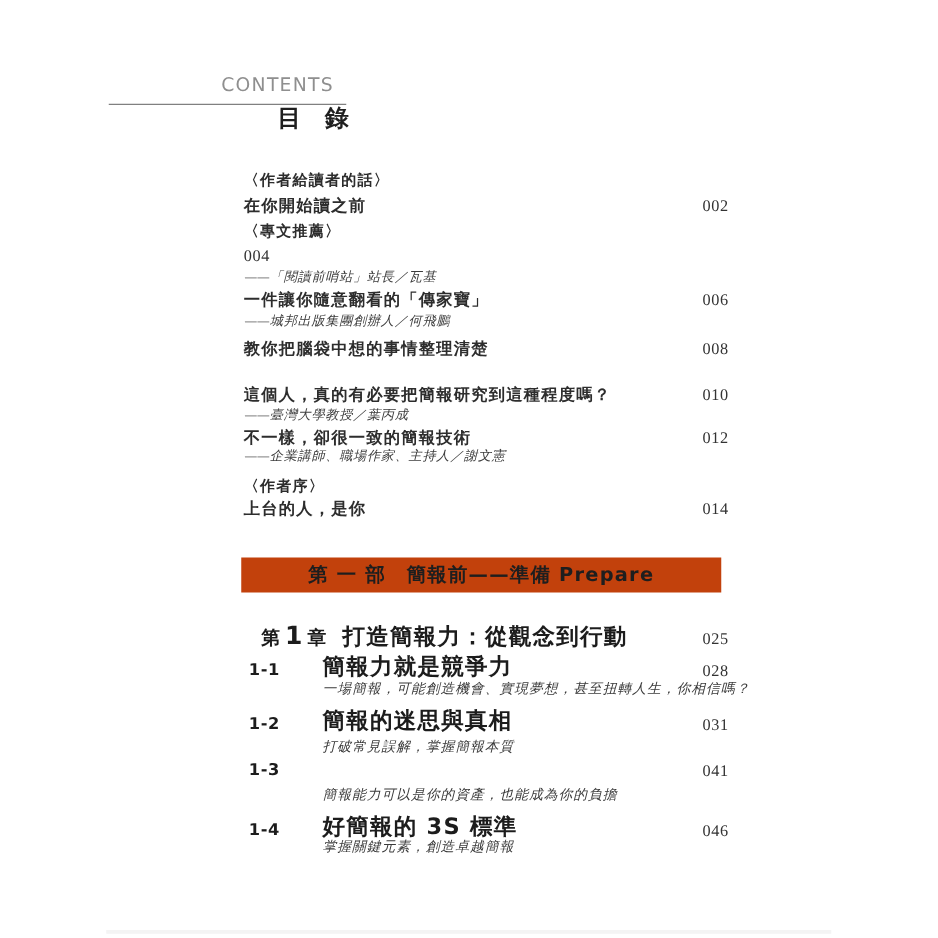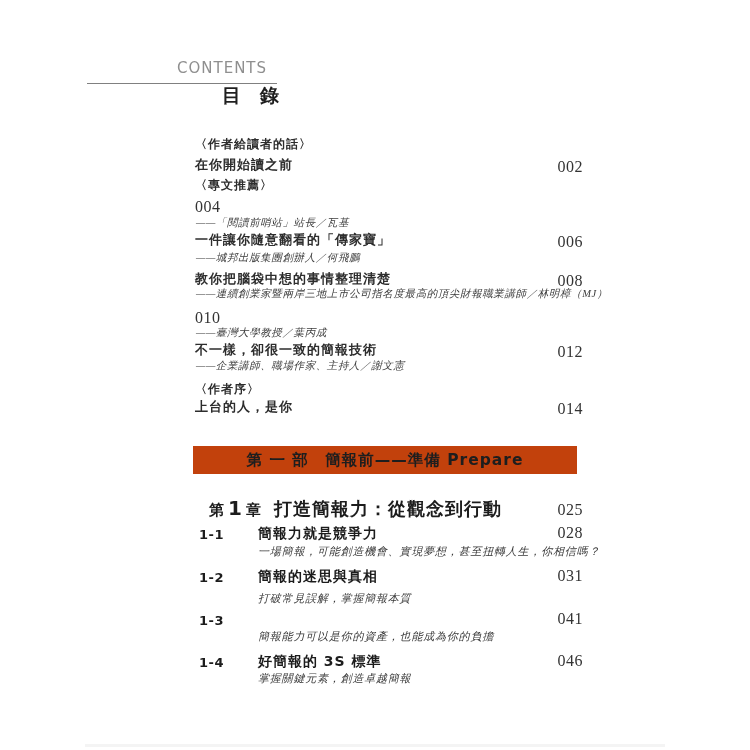--- a/index.html
+++ b/index.html
@@ -14,21 +14,21 @@
   .doc-title{position:absolute;left:222px;top:86px;line-height:1;
              font-size:19px;font-weight:600;color:#1f1f1f;}
 
   
   .front-label{position:absolute;left:195px;line-height:1.25;
                font-size:12px;font-weight:600;letter-spacing:1px;color:#2d2d2d;}
   .entry-row{position:absolute;left:195px;right:167px;display:flex;
              justify-content:space-between;align-items:flex-start;line-height:1.25;}
   .entry-title{font-size:13px;font-weight:600;letter-spacing:1px;}
   .page-num{font-family:"Liberation Serif","DejaVu Serif",serif;
-            font-size:16px;font-weight:400;color:#333;letter-spacing:.5px;}
+            font-size:13px;font-weight:400;color:#333;letter-spacing:.5px;}
   .attr-line{position:absolute;left:196px;line-height:1.2;
              font-size:10.5px;font-style:italic;color:#3c3c3c;letter-spacing:.6px;}
 
   
   .part-band{position:absolute;left:193px;top:446px;width:384px;height:28px;background:#c2410c;
              display:flex;align-items:center;justify-content:center;
              font-family:"DejaVu Sans","Liberation Sans",sans-serif;
              font-size:15.5px;font-weight:700;color:#1e1e1e;letter-spacing:1px;}
 
   
@@ -36,21 +36,21 @@
                font-family:"DejaVu Sans","Liberation Sans",sans-serif;color:#1c1c1c;line-height:1.2;}
   .chapter-pre,.chapter-post{font-size:15px;font-weight:700;}
   .chapter-num{font-size:20px;font-weight:700;margin:0 4px;}
   .chapter-title{font-size:18px;font-weight:700;margin-left:13px;letter-spacing:1px;}
   .ml-auto{margin-left:auto;}
 
   
   .sub-row{position:absolute;left:199px;right:167px;display:flex;align-items:flex-end;
            font-family:"DejaVu Sans","Liberation Sans",sans-serif;color:#1c1c1c;line-height:1.2;}
   .sub-num{width:59px;font-size:13px;font-weight:700;letter-spacing:.5px;}
-  .sub-title{font-size:14px;font-weight:700;letter-spacing:1px;}
+  .sub-title{font-size:18px;font-weight:700;letter-spacing:1px;}
   .sub-note{position:absolute;left:258px;line-height:1.2;
             font-size:11px;font-style:italic;color:#3a3a3a;letter-spacing:.8px;}
 
   .bottom-strip{position:absolute;left:85px;top:744px;width:580px;height:3px;background:#f4f4f4;}
 </style>
 </head>
 <body>
 
 <div class="page">
 
@@ -75,23 +75,23 @@
   <div class="entry-row" style="top:232px">
     <span class="entry-title">一件讓你隨意翻看的「傳家寶」</span>
     <span class="page-num">006</span>
   </div>
   <div class="attr-line" style="top:252px">——城邦出版集團創辦人／何飛鵬</div>
 
   <div class="entry-row" style="top:271px">
     <span class="entry-title">教你把腦袋中想的事情整理清楚</span>
     <span class="page-num">008</span>
   </div>
-  <div class="attr-line" style="top:288px">——連續創業家暨兩岸三地上市公司指名度最高的頂尖財報職業講師／林明樟（MJ）</div>
 
   <div class="entry-row" style="top:308px">
+    <span class="entry-title">這個人，真的有必要把簡報研究到這種程度嗎？</span>
     <span class="page-num">010</span>
   </div>
   <div class="attr-line" style="top:327px">——臺灣大學教授／葉丙成</div>
 
   <div class="entry-row" style="top:342px">
     <span class="entry-title">不一樣，卻很一致的簡報技術</span>
     <span class="page-num">012</span>
   </div>
   <div class="attr-line" style="top:360px">——企業講師、職場作家、主持人／謝文憲</div>
 

